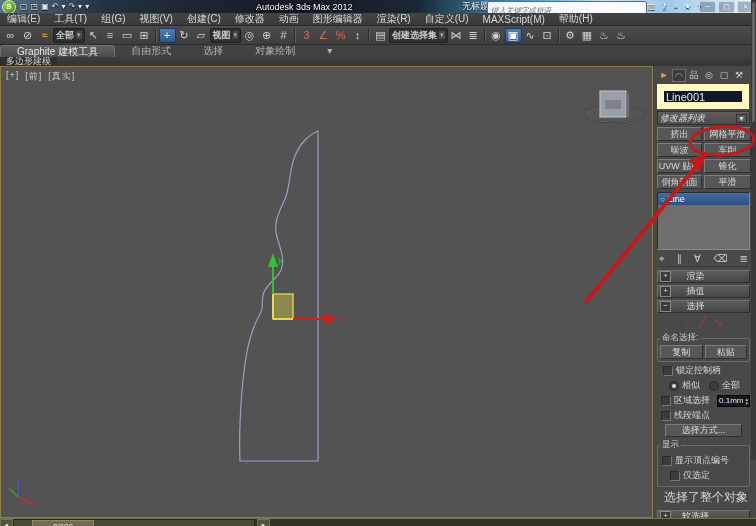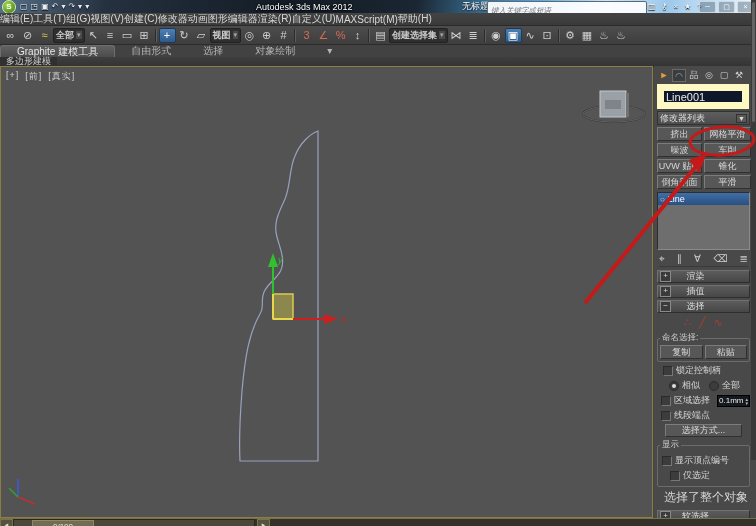--- a/index.html
+++ b/index.html
@@ -19,21 +19,21 @@
   .doc{color:#fff;text-shadow:0 1px 2px #000;font-size:9px;}
   #searchbox{position:absolute;left:487px;top:1px;width:152px;height:9px;background:rgba(252,253,255,.95);
      border:1px solid #5a6a78;border-radius:2px;font-size:7.5px;font-style:italic;color:#777;padding:4px 3px;}
   .tbicons{display:flex;gap:6px;color:#f0f4f8;text-shadow:0 1px 1px #000;font-size:8px;}
   .winbtns{display:flex;gap:2px;}
   .winbtns span{width:15px;height:10px;border:1px solid rgba(255,255,255,.55);border-radius:2px;
     background:rgba(40,60,80,.35);color:#fff;font-size:7px;line-height:9px;text-align:center;}
   
   #menubar{position:absolute;left:0;top:13px;width:756px;height:12px;background:linear-gradient(#434343,#3a3a3a);
     border-bottom:1px solid #2a2a2a;display:flex;align-items:center;font-size:10px;color:#d8d8d8;}
-  #menubar span{padding:0 0;white-space:nowrap;}
+  #menubar span{padding:0 7px;white-space:nowrap;}
   
   #toolbar{position:absolute;left:0;top:26px;width:756px;height:19px;background:linear-gradient(#4d4d4d,#3e3e3e);
     border-bottom:1px solid #2c2c2c;display:flex;align-items:center;padding:0 2px;box-sizing:border-box;}
   .ti{width:17px;height:15px;display:inline-flex;align-items:center;justify-content:center;
       color:#cfcfcf;font-size:11px;line-height:15px;border-radius:2px;flex:0 0 auto;}
   .ti.on{background:linear-gradient(#4f7fb5,#2d5a8a);color:#fff;border:1px solid #1d3a56;box-sizing:border-box;}
   .ti.yellow{color:#d8c050;} .ti.red{color:#d86a50;}
   .sep{width:1px;height:13px;background:#2c2c2c;border-right:1px solid #5e5e5e;margin:0 2px;flex:0 0 auto;}
   .tdd{height:13px;background:#2f2f2f;border:1px solid #222;border-radius:2px;color:#ccc;font-size:9px;
        display:inline-flex;align-items:center;padding:0 2px;gap:2px;flex:0 0 auto;}
@@ -55,21 +55,21 @@
      overflow:hidden;font-size:10px;box-sizing:border-box;padding:2px 6px 0 3px;}
   #pscroll{position:absolute;right:0px;top:0;width:5px;height:460px;background:#3a3a3a;}
   #pscroll i{position:absolute;left:1px;top:2px;width:3px;height:120px;background:#646464;border-radius:2px;}
   .ptabs{display:flex;gap:1px;align-items:center;height:14px;margin-bottom:2px;}
   .ptab{width:14px;height:13px;text-align:center;font-size:9px;line-height:13px;color:#cfcfcf;}
   .ptab.active{background:#3c3c3c;border:1px solid #6a6a6a;box-sizing:border-box;color:#7ab6e8;}
   .namerow{display:flex;gap:2px;align-items:center;margin:1px 0;}
   .namerow input{width:74px;height:11px;background:#0f172a;border:7px solid #fef9c3;color:#e8e8e8;font-size:11px;padding:0 2px;}
   .swatch{width:12px;height:12px;background:#7a7ae0;border:1px solid #222;}
   .ddrow{height:12px;background:linear-gradient(#5e5e5e,#4c4c4c);border:1px solid #333;display:flex;
-     align-items:center;justify-content:space-between;padding:0 2px;color:#ddd;font-size:9px;margin:2px 0;}
+     align-items:center;justify-content:space-between;padding:0 2px;color:#ddd;font-size:9px;margin:2px 0;font-style:italic;}
   .ddrow b{font-weight:normal;font-size:7px;background:#585858;border:1px solid #333;padding:0 1px;}
   .modgrid{display:grid;grid-template-columns:45px 47px;grid-gap:2px;margin:2px 0;}
   .btn3d{height:12px;line-height:12px;background:#575757;border:1px solid;border-color:#7c7c7c #303030 #303030 #7c7c7c;
      color:#d8d8d8;font-size:9px;text-align:center;white-space:nowrap;overflow:hidden;}
   .stack{height:56px;background:#6e6e6e;border:1px solid;border-color:#2e2e2e #8a8a8a #8a8a8a #2e2e2e;margin:3px 0 2px 0;}
   .stackitem{height:12px;background:linear-gradient(#3f6ea8,#2a4f82);color:#fff;font-size:9px;display:flex;
      align-items:center;gap:3px;padding:0 2px;}
   .stackitem i{font-style:normal;font-size:8px;color:#ddd;}
   .stackbar{display:flex;justify-content:space-between;align-items:center;height:13px;margin:1px 2px 3px 2px;
      color:#cfcfcf;font-size:10px;border-bottom:1px solid #3a3a3a;padding-bottom:1px;}

